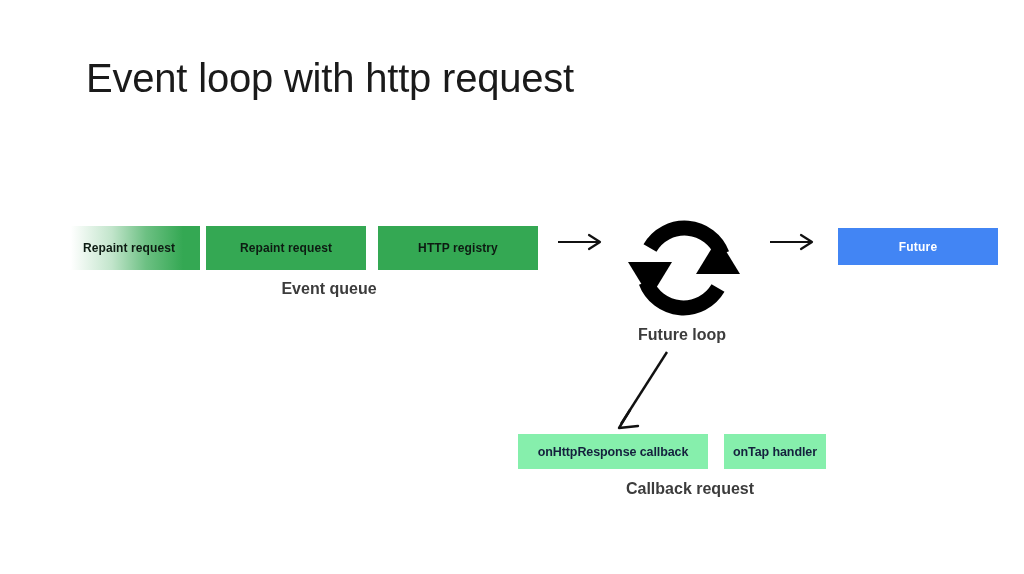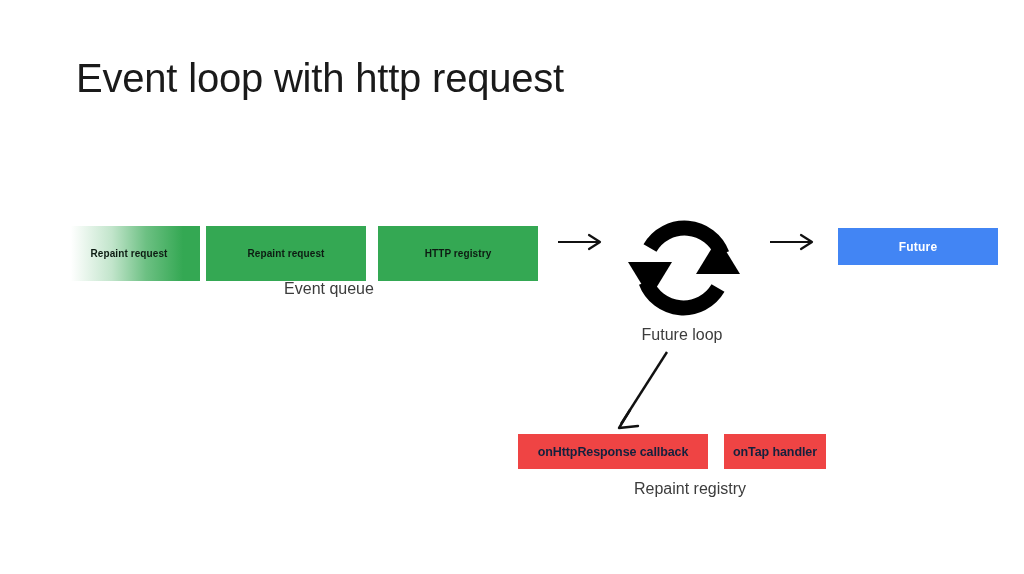--- a/index.html
+++ b/index.html
@@ -18,21 +18,21 @@
 
   #slide {
     position: absolute;
     inset: 0;
     background: #ffffff;
   }
 
   
   .slide-title {
     position: absolute;
-    left: 76px;
+    left: 86px;
     top: 56px;
     font-size: 40px;
     font-weight: 400;
     color: #1a1a1a;
     letter-spacing: -0.2px;
     white-space: nowrap;
     font-stretch: condensed;
   }
 
   
@@ -42,55 +42,55 @@
     align-items: center;
     justify-content: center;
     box-sizing: border-box;
     font-weight: bold;
     white-space: nowrap;
   }
 
   .green-box {
     background: #34a853;
     color: #0d1b12;
-    font-size: 10px;
+    font-size: 12px;
     letter-spacing: 0.1px;
-    height: 55px;
+    height: 44px;
   }
   .green-box.faded {
     background: linear-gradient(to right,
                 #ffffff 0%,
                 rgba(255,255,255,0.82) 9%,
                 rgba(52,168,83,0.30) 38%,
                 rgba(52,168,83,0.72) 62%,
                 #34a853 88%,
                 #34a853 100%);
   }
 
   .future-box {
     background: #4285f4;
     color: #ffffff;
     font-size: 12px;
     letter-spacing: 0.2px;
     height: 37px;
   }
 
   .callback-box {
-    background: #ef4444;
+    background: #86efac;
     color: #14213d;
     font-size: 12.5px;
     letter-spacing: -0.1px;
     height: 35px;
   }
 
   
   .caption {
     position: absolute;
     font-size: 16px;
-    font-weight: 400;
+    font-weight: 700;
     color: #3c3c3c;
     white-space: nowrap;
     text-align: center;
   }
 
   
   .arrow-svg {
     position: absolute;
     overflow: visible;
   }
@@ -152,15 +152,15 @@
   </svg>
 
   <div class="box callback-box" style="left:518px; top:434px; width:190px;">
     <span>onHttpResponse callback</span>
   </div>
 
   <div class="box callback-box" style="left:724px; top:434px; width:102px;">
     <span>onTap handler</span>
   </div>
 
-  <div class="caption" style="left:605px; top:480px; width:170px;">Repaint registry</div>
+  <div class="caption" style="left:605px; top:480px; width:170px;">Callback request</div>
 
 </div>
 
 </body></html>

